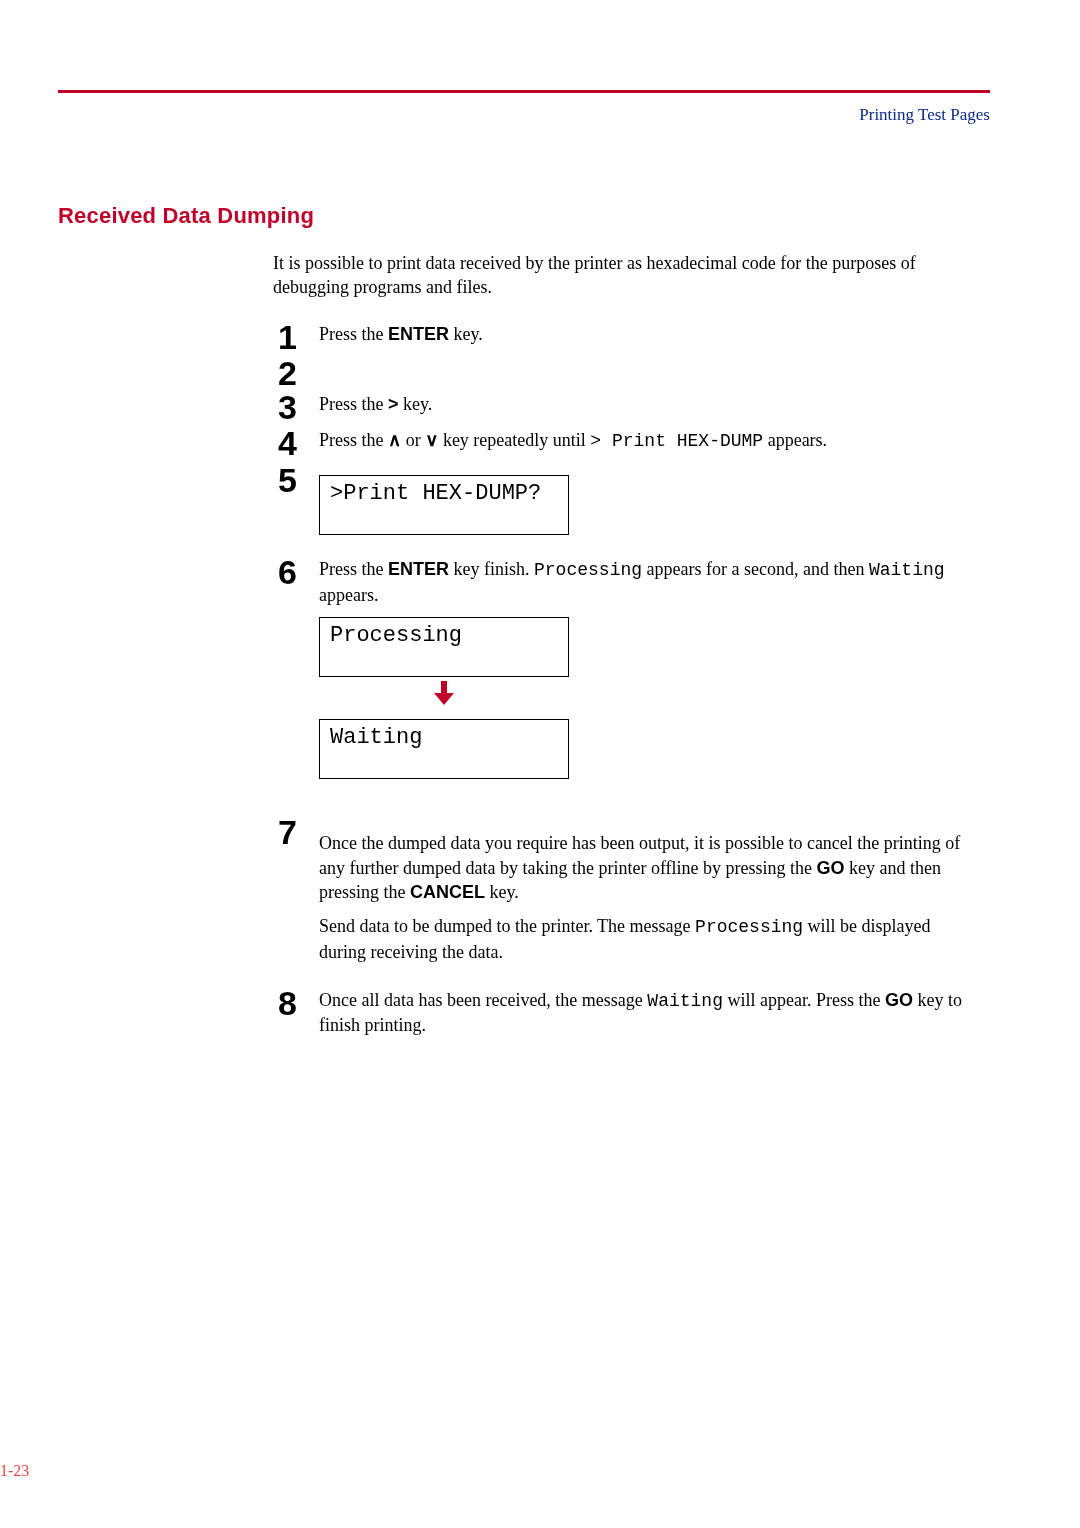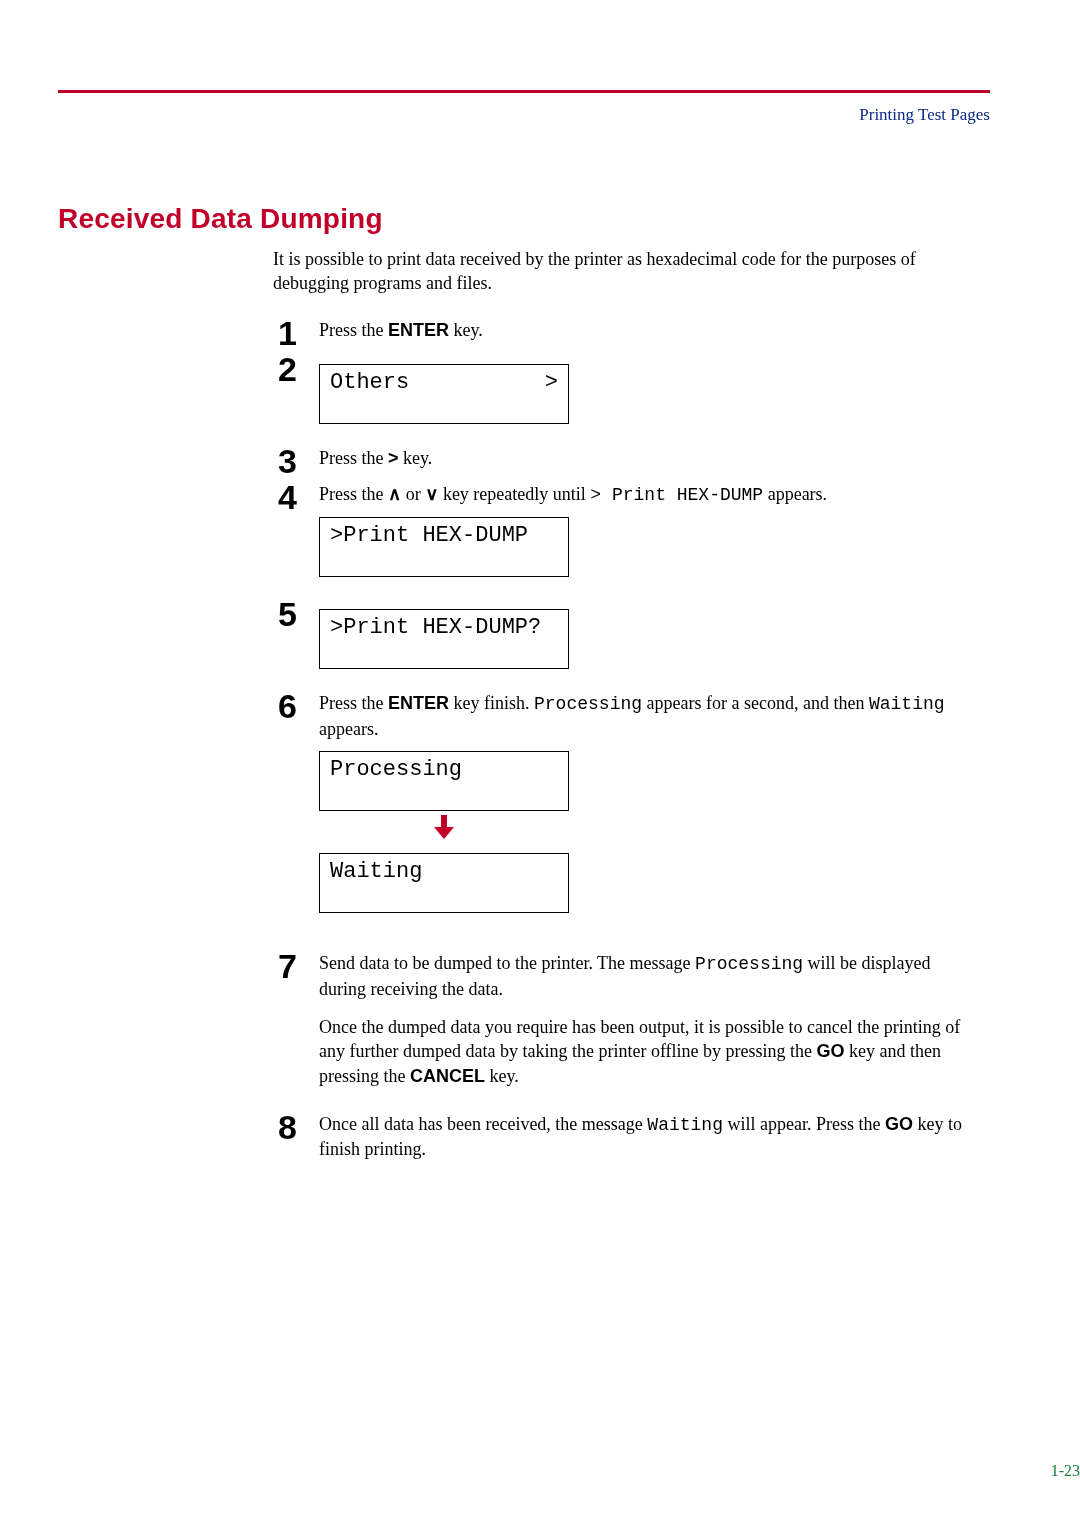--- a/index.html
+++ b/index.html
@@ -28,23 +28,23 @@
     text-align: right;
     color: #0a2a88;
     font-size: 17px;
     margin-top: 12px;
     font-family: Georgia, serif;
   }
   .section-title {
     color: #c1002a;
     font-family: Arial, Helvetica, sans-serif;
     font-weight: 900;
-    font-size: 28px;
+    font-size: 22px;
     margin-top: 78px;
-    margin-bottom: 12px;
+    margin-bottom: 22px;
     letter-spacing: 0.2px;
   }
   .indent {
     margin-left: 215px;
     margin-right: 12px;
   }
   .intro {
     font-size: 18px;
     line-height: 1.35;
     margin-bottom: 22px;
@@ -98,22 +98,22 @@
     text-align: center;
     width: 250px;
     margin: 2px 0 6px 0;
   }
   .arrow-down svg { display: inline-block; }
   .footer-pagenum {
     position: absolute;
     bottom: 48px;
     left: 0;
     width: 1080px;
-    text-align: right;
-    color: #15803d;
+    text-align: left;
+    color: #ef4444;
     font-size: 16px;
   }
   .caret {
     font-family: Arial, sans-serif;
     font-weight: 700;
   }
 </style>
 </head>
 <body>
 
@@ -133,45 +133,38 @@
       <div class="step-body">
         <p>
           <span>Press the </span><span class="bold-sans">ENTER</span><span> key.</span>
         </p>
       </div>
     </div>
 
     <div class="step">
       <div class="step-num">2</div>
       <div class="step-body">
-        <div class="lcd">
-          <span>Others</span>
-          <span>&gt;</span>
-        </div>
       </div>
     </div>
 
     <div class="step">
       <div class="step-num">3</div>
       <div class="step-body">
         <p>
           <span>Press the </span><span class="bold-sans">&gt;</span><span> key.</span>
         </p>
       </div>
     </div>
 
     <div class="step">
       <div class="step-num">4</div>
       <div class="step-body">
         <p>
           <span>Press the </span><span class="caret">∧</span><span> or </span><span class="caret">∨</span><span> key repeatedly until </span><span class="mono">&gt; Print HEX-DUMP</span><span> appears.</span>
         </p>
-        <div class="lcd lcd-single">
-          <span>&gt;Print HEX-DUMP</span>
-        </div>
       </div>
     </div>
 
     <div class="step">
       <div class="step-num">5</div>
       <div class="step-body">
         <div class="lcd lcd-single">
           <span>&gt;Print HEX-DUMP?</span>
         </div>
       </div>
@@ -194,26 +187,26 @@
         </div>
         <div class="lcd lcd-single" style="margin-top:0;">
           <span>Waiting</span>
         </div>
       </div>
     </div>
 
     <div class="step" style="margin-top:18px;">
       <div class="step-num">7</div>
       <div class="step-body">
-        <p>
-          <span>Send data to be dumped to the printer. The message </span><span class="mono">Processing</span><span> will be displayed during receiving the data.</span>
-        </p>
         <p style="margin-top:14px;">
           <span>Once the dumped data you require has been output, it is possible to cancel the printing of any further dumped data by taking the printer offline by pressing the </span><span class="bold-sans">GO</span><span> key and then pressing the </span><span class="bold-sans">CANCEL</span><span> key.</span>
         </p>
+        <p>
+          <span>Send data to be dumped to the printer. The message </span><span class="mono">Processing</span><span> will be displayed during receiving the data.</span>
+        </p>
       </div>
     </div>
 
     <div class="step" style="margin-top:14px;">
       <div class="step-num">8</div>
       <div class="step-body">
         <p>
           <span>Once all data has been received, the message </span><span class="mono">Waiting</span><span> will appear. Press the </span><span class="bold-sans">GO</span><span> key to finish printing.</span>
         </p>
       </div>

